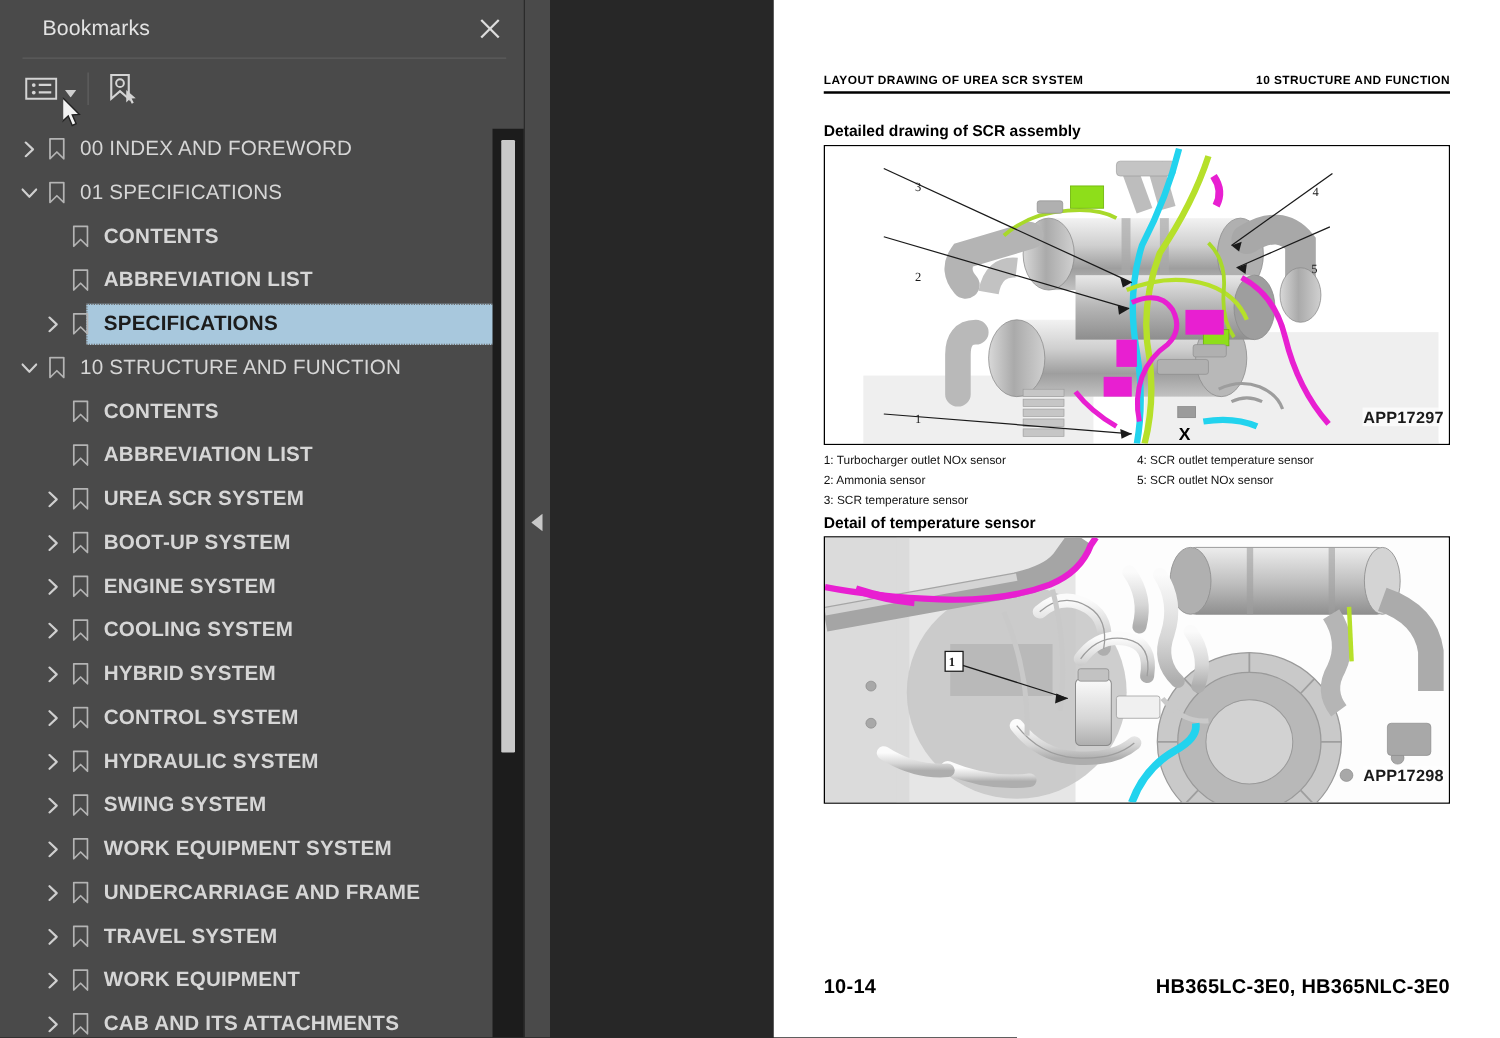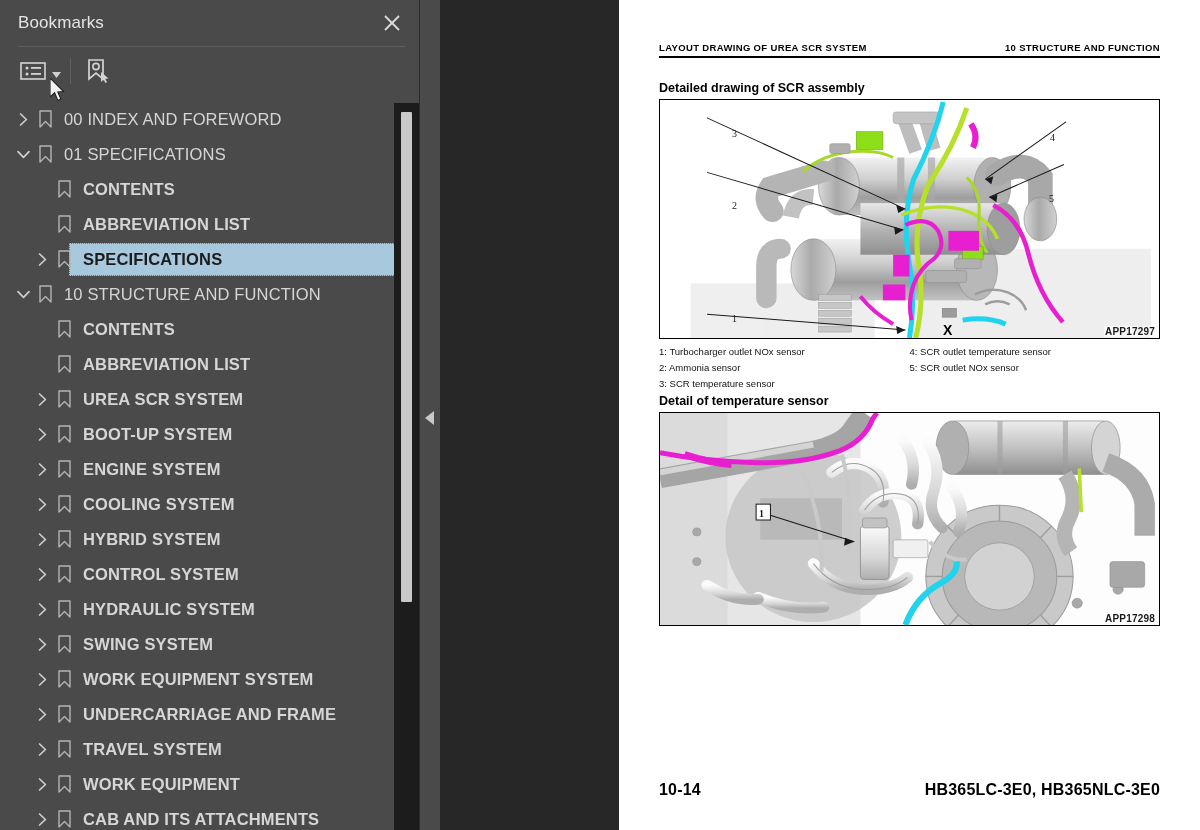--- a/index.html
+++ b/index.html
@@ -19,21 +19,21 @@
     display: flex; flex-direction: column;
     border-right: 1px solid #2b2b2b;
   }
   .bm-header {
     height: 46px; flex: 0 0 46px;
     display: flex; align-items: center;
     padding: 0 14px 0 18px;
     position: relative;
   }
   .bm-title {
-    color: #e3e3e3; font-size: 17px; letter-spacing: .1px;
+    color: #e3e3e3; font-size: 17px; letter-spacing: .1px; margin-left: 16px;
   }
   .bm-close {
     margin-left: auto; width: 26px; height: 26px;
     display: flex; align-items: center; justify-content: center;
     cursor: pointer;
   }
   .bm-close svg { display: block; }
   .bm-hrule {
     height: 1px; background: #5d5d5d; margin: 0 14px 0 18px;
   }
@@ -110,21 +110,21 @@
     cursor: pointer;
   }
 
   
   .page {
     flex: 1 1 auto; background: #ffffff; height: 830px;
     position: relative; padding: 0 40px;
   }
   .pg-head {
     display: flex; justify-content: space-between; align-items: baseline;
-    padding-top: 42px;
+    padding-top: 59px;
   }
   .pg-head span {
     font-family: "Liberation Sans", sans-serif;
     font-size: 9.5px; font-weight: bold; color: #000;
     letter-spacing: .35px;
   }
   .pg-head-rule { height: 2px; background: #000; margin-top: 3px; }
 
   .sec-title {
     font-size: 12.5px; font-weight: bold; color: #000;
@@ -132,22 +132,22 @@
   }
   .sec-title.tight { margin-top: 2px; margin-bottom: 4px; }
 
   .figbox {
     border: 1px solid #000; position: relative; overflow: hidden;
     background: #fff;
   }
   .fig1 { height: 240px; }
   .fig2 { height: 214px; }
   .fig-id {
-    position: absolute; right: 3px; bottom: 1px;
-    font-size: 10px; font-weight: bold; color: #1a1a1a;
+    position: absolute; right: 3px; bottom: 14px;
+    font-size: 13px; font-weight: bold; color: #1a1a1a;
     font-family: "Liberation Sans", sans-serif; letter-spacing: .2px;
     background: rgba(255,255,255,.65); padding: 0 1px;
   }
 
   .callout {
     position: absolute; font-size: 10px; color: #1a1a1a;
     font-family: "Liberation Serif", serif;
   }
   .xmark {
     position: absolute; font-size: 14px; font-weight: bold; color: #000;

